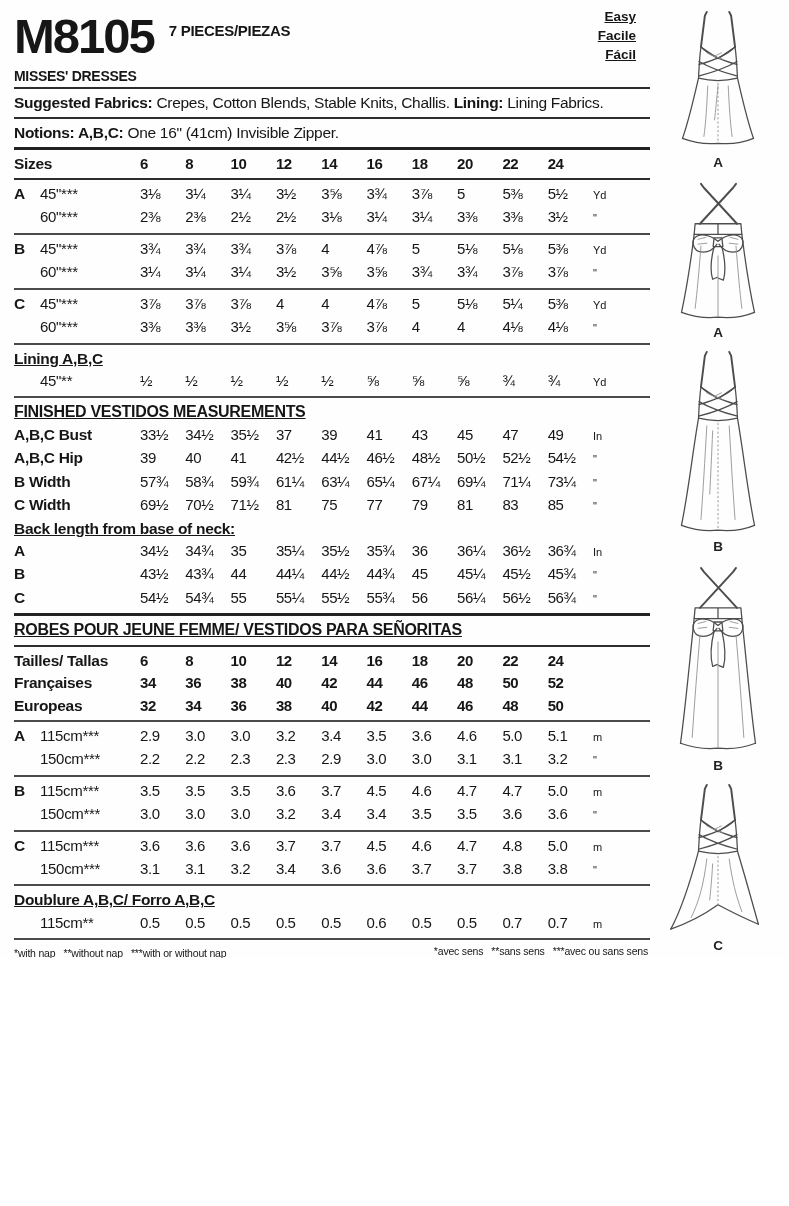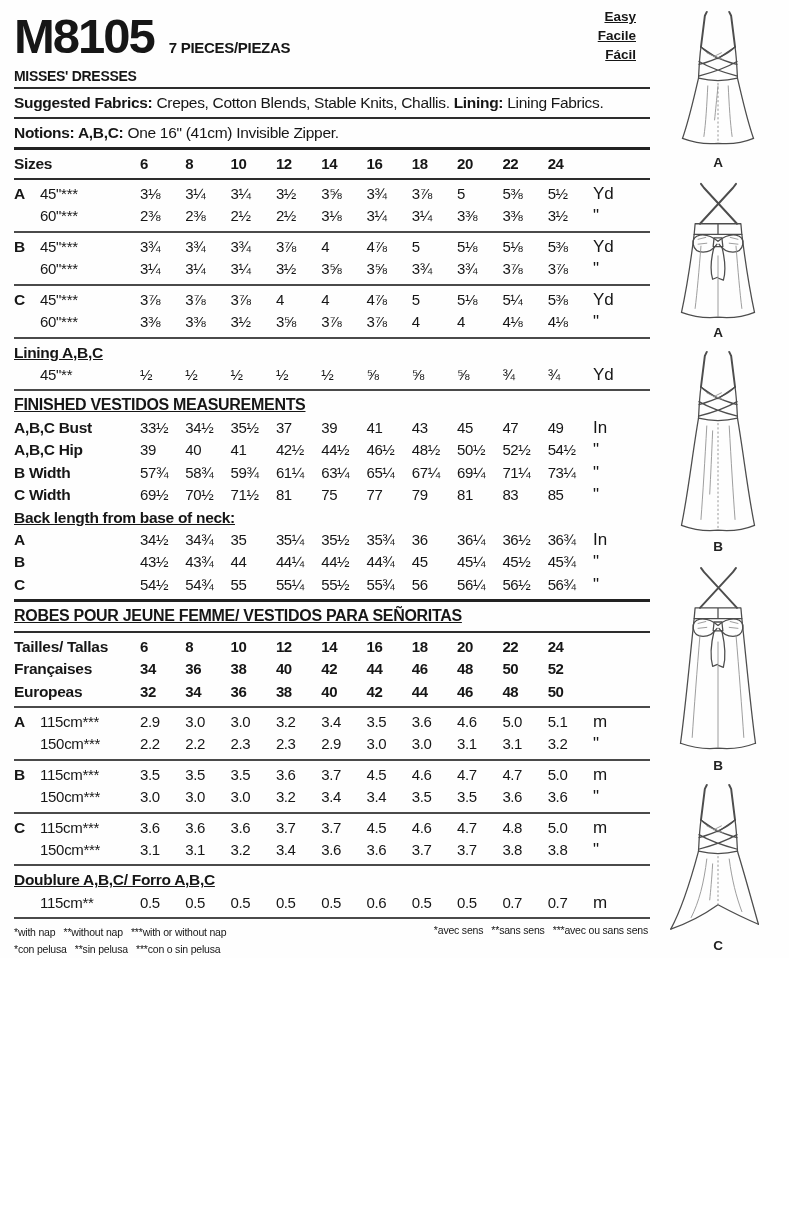--- a/index.html
+++ b/index.html
@@ -4,34 +4,34 @@
 <style>
   html,body{margin:0;padding:0;background:#fff;}
   .page{
     position:relative;width:789px;height:958px;background:#fefefe;overflow:hidden;
     font-family:"Liberation Sans","DejaVu Sans",sans-serif;color:#161616;
   }
   .content{position:absolute;left:14px;top:8px;width:636px;}
   
   .title-row{display:flex;align-items:flex-end;}
   .pattern-number{font-size:49px;font-weight:bold;letter-spacing:-2px;line-height:.92;margin:0;}
-  .pieces{font-size:15px;font-weight:bold;margin-left:15px;margin-bottom:3px;letter-spacing:-.3px;}
+  .pieces{font-size:15px;font-weight:bold;margin-left:15px;margin-bottom:20px;letter-spacing:-.3px;}
   .difficulty{margin-left:auto;text-align:right;font-size:13.5px;font-weight:bold;line-height:1.4;margin-right:14px;margin-bottom:-6px;text-decoration:underline;}
   .category{font-size:14px;font-weight:bold;margin-top:9px;letter-spacing:-.3px;}
   .rule{background:#2d2d2d;height:2px;margin:3px 0;}
   .rule.thick{height:3px;background:#222;}
   .rule.mid{background:#4a4a4a;}
   .textline{font-size:15.5px;letter-spacing:-.3px;padding:2px 0;white-space:pre-wrap;}
   .textline b{letter-spacing:-.3px;}
   
   .trow{display:grid;grid-template-columns:26px 100px repeat(10,45.3px) 34px;align-items:baseline;line-height:22.4px;}
   .trow .c-letter{font-weight:bold;font-size:15.5px;}
   .trow .c-width{font-size:15px;letter-spacing:-.3px;}
   .trow .c-val{font-size:15px;letter-spacing:-.4px;}
-  .trow .c-unit{font-size:17px;}
+  .trow .c-unit{font-size:11px;}
   .trow .c-label{grid-column:1/3;font-weight:bold;font-size:15.5px;letter-spacing:-.3px;}
   .trow.hdr .c-val{font-weight:bold;}
   .theading{font-weight:bold;font-size:15.5px;line-height:22.5px;letter-spacing:-.3px;text-decoration:underline;}
   .theading.caps{font-size:16px;}
   
   .footnotes{display:flex;justify-content:space-between;margin-top:5px;font-size:10.5px;letter-spacing:-.2px;}
   .footnotes .fn-left div{line-height:1.6;white-space:pre-wrap;}
   .footnotes .fn-right{white-space:pre-wrap;padding-right:2px;}
   
   .figures{position:absolute;left:652px;top:8px;width:132px;display:flex;flex-direction:column;align-items:center;}

